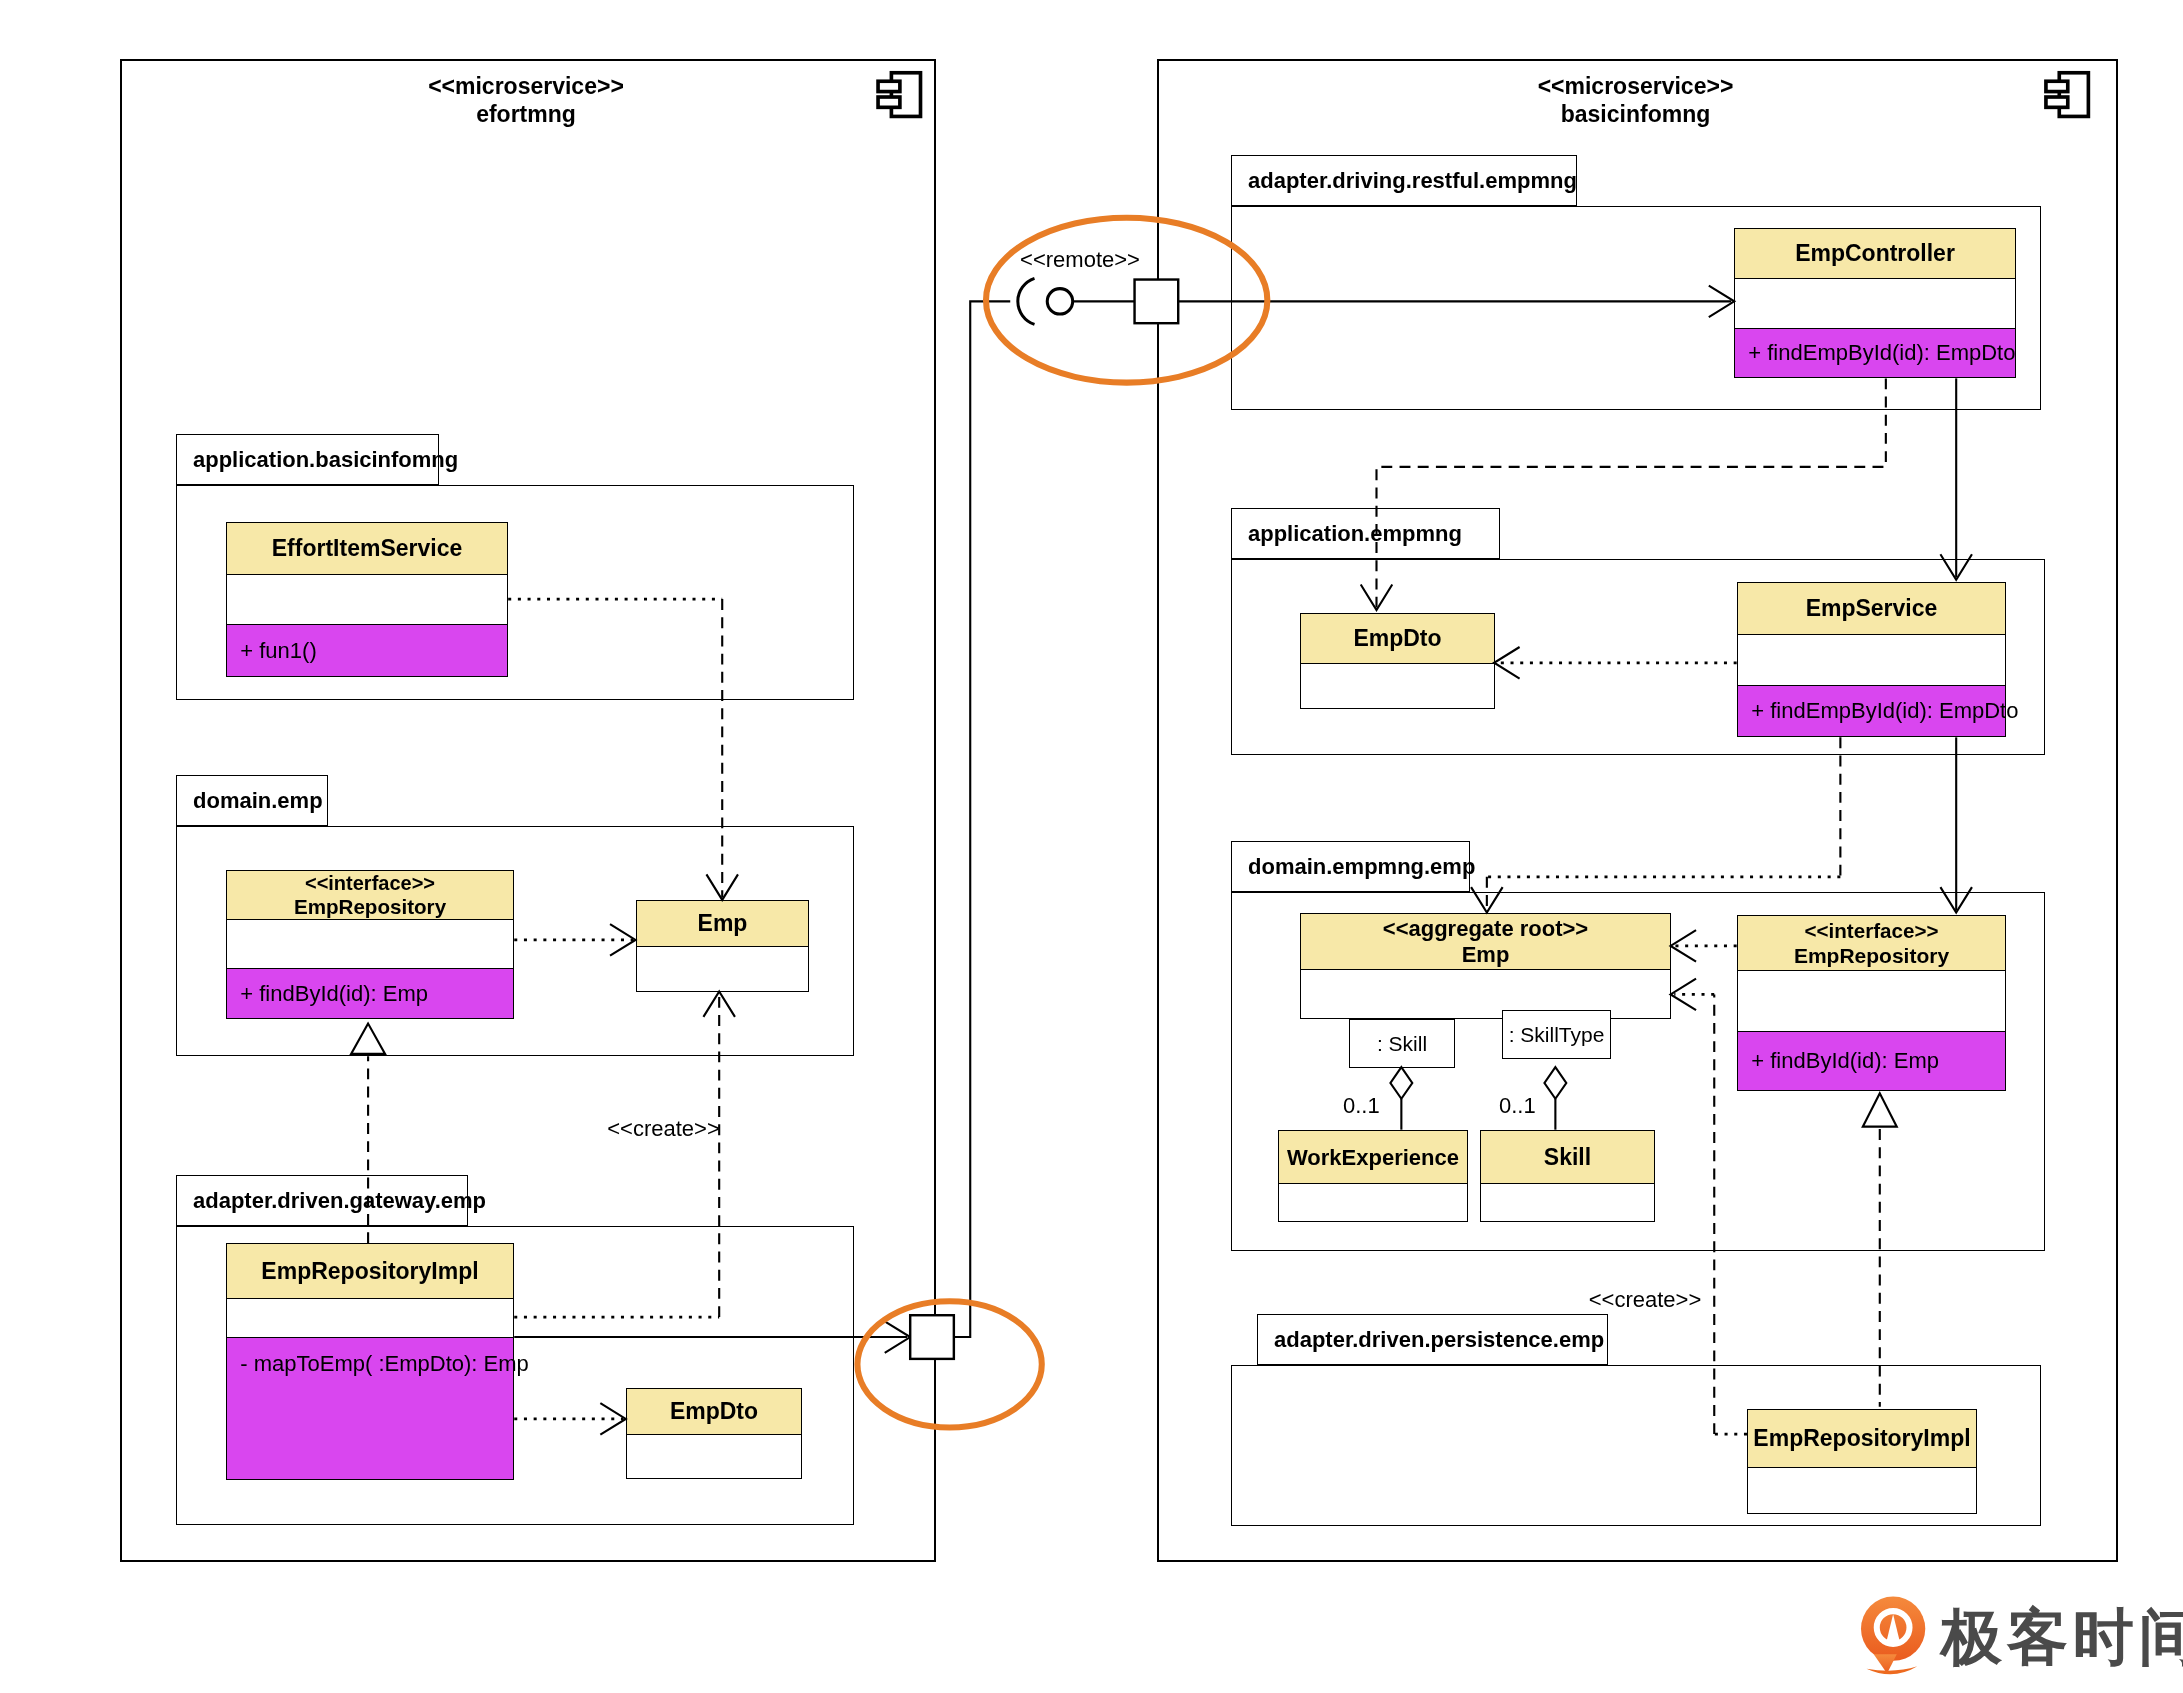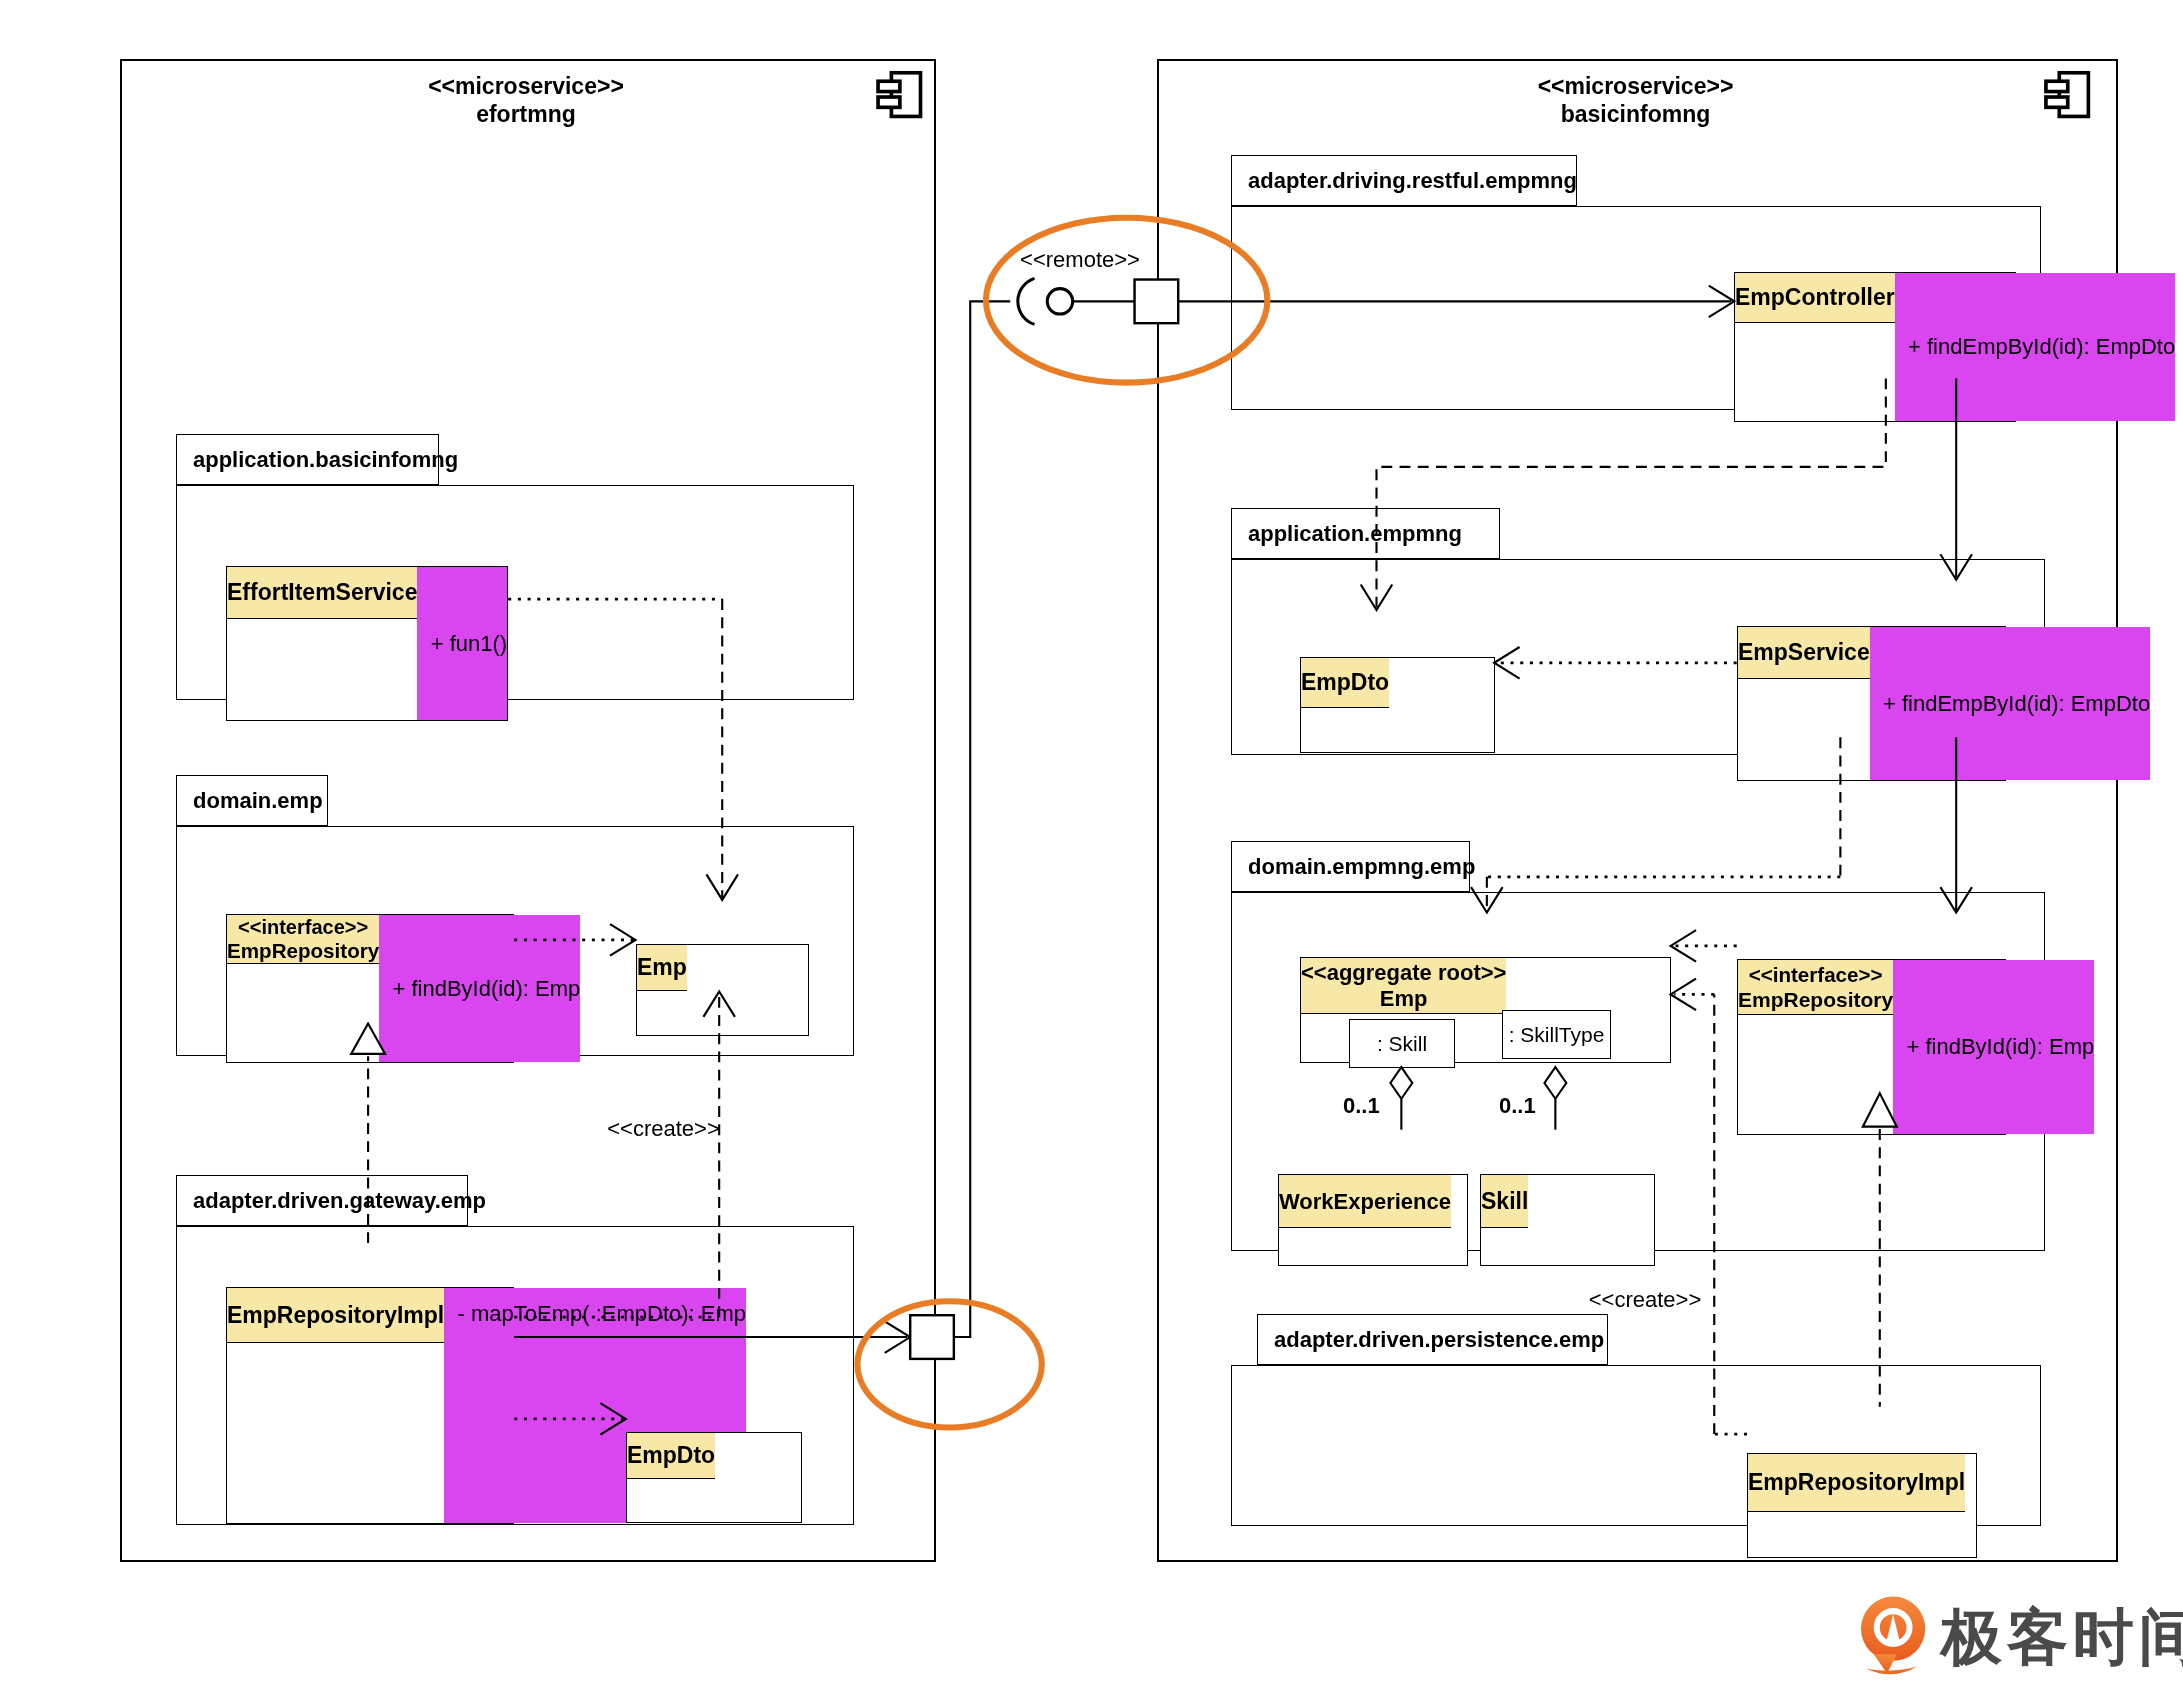--- a/index.html
+++ b/index.html
@@ -6,33 +6,33 @@
   #canvas{position:relative;width:2183px;height:1693px;background:#ffffff;
           font-family:"Liberation Sans","DejaVu Sans",sans-serif;color:#000;}
   
   .ms-box{position:absolute;border:2.4px solid #000;background:transparent;}
   .ms-title{position:absolute;text-align:center;font-weight:bold;font-size:23px;line-height:28px;}
   
   .pkg-tab{position:absolute;border:1.8px solid #000;background:#fff;display:flex;align-items:center;
            padding-left:16px;font-weight:bold;font-size:22px;white-space:nowrap;box-sizing:border-box;}
   .pkg-body{position:absolute;border:1.8px solid #000;background:#fff;box-sizing:border-box;}
   
-  .cls{position:absolute;border:1.8px solid #000;background:#fff;box-sizing:border-box;display:flex;margin-top:44px;}
+  .cls{position:absolute;border:1.8px solid #000;background:#fff;box-sizing:border-box;display:flex;flex-direction:column;}
   .cls-header{background:#F7E8A8;border-bottom:1.8px solid #000;display:flex;flex-direction:column;
               align-items:center;justify-content:center;font-weight:bold;font-size:23px;line-height:27px;box-sizing:border-box;}
   .cls-attrs{background:#fff;border-bottom:1.8px solid #000;box-sizing:border-box;}
   .cls-attrs-last{background:#fff;box-sizing:border-box;}
   .cls-methods{background:#d946ef;display:flex;align-items:center;padding-left:13.3px;font-size:22px;box-sizing:border-box;white-space:nowrap;}
   .cls-methods.top{align-items:flex-start;padding-top:13.3px;}
   .stereo{font-weight:bold;font-size:22px;line-height:25.5px;}
   
   .part-box{position:absolute;border:1.8px solid #000;background:#fff;display:flex;align-items:center;
             justify-content:center;font-size:21px;box-sizing:border-box;white-space:nowrap;}
   .free-label{position:absolute;font-size:22px;white-space:nowrap;}
-  .mult-label{position:absolute;font-size:22px;white-space:nowrap;font-weight:bold;}
+  .mult-label{position:absolute;font-size:22px;white-space:nowrap;}
   svg{position:absolute;left:0;top:0;}
   .logo-text{position:absolute;font-weight:bold;font-size:61px;color:#4A4A4A;letter-spacing:4.9px;white-space:nowrap;}
 </style>
 </head>
 <body>
 
 <div id="canvas">
 
   <div class="ms-box" style="left:120px;top:59px;width:812px;height:1499px;"></div>
   <div class="ms-box" style="left:1157px;top:59px;width:957px;height:1499px;"></div>

